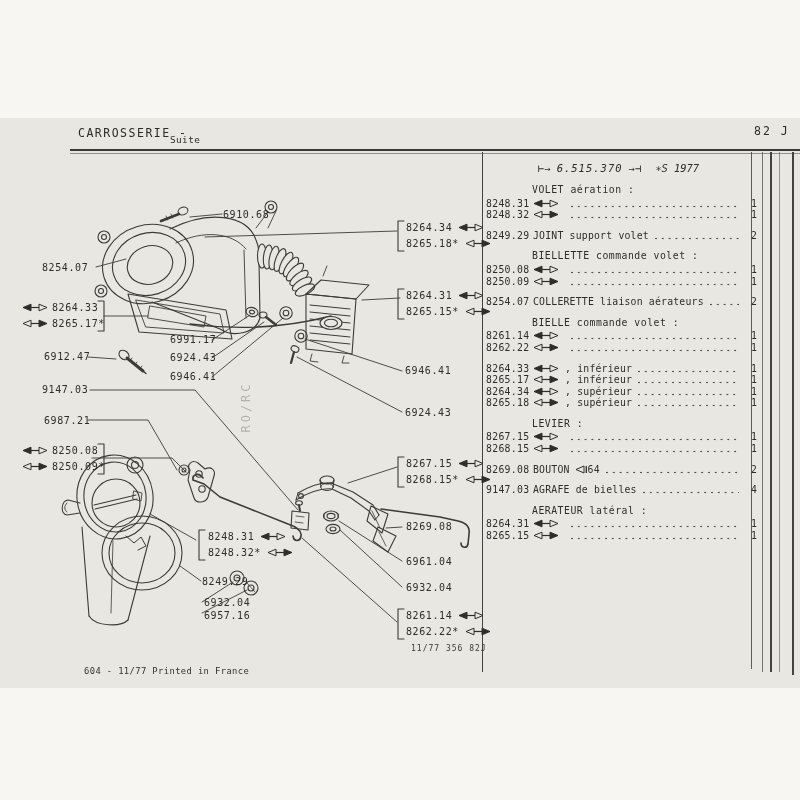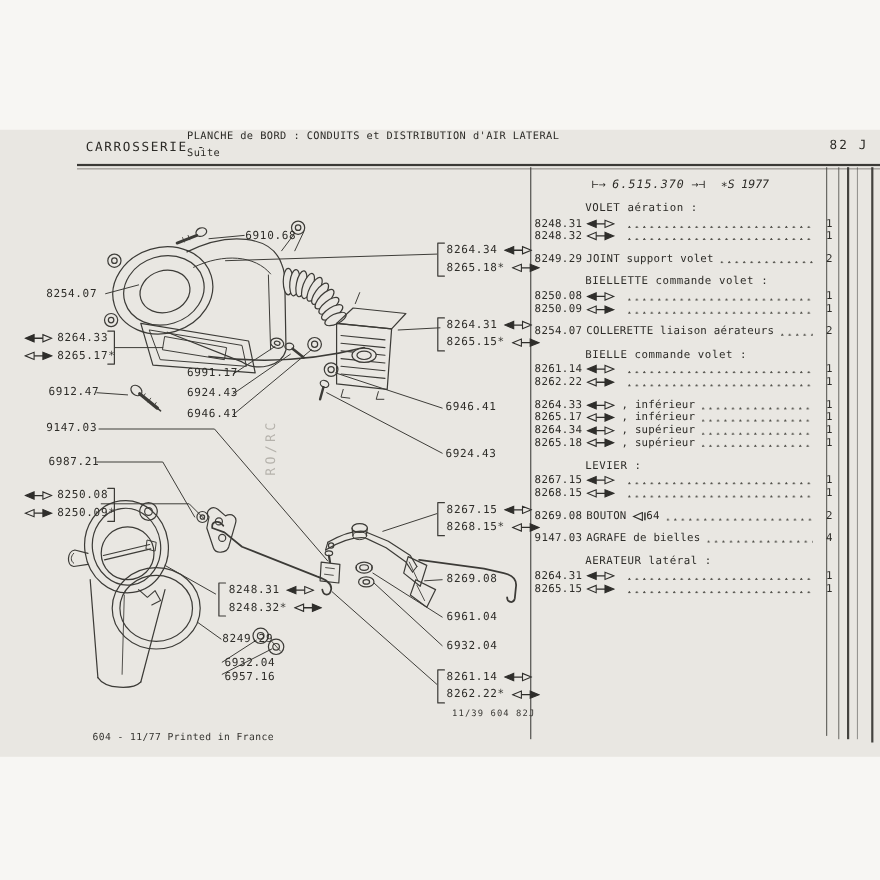--- a/index.html
+++ b/index.html
@@ -50,21 +50,20 @@
      background-size:6.8px 9px;background-repeat:repeat-x;}
   .qty{width:21px;flex:none;padding-left:9px;letter-spacing:.3px;}
 </style>
 </head>
 <body>
 
 <div class="stage">
   <div class="band"></div>
 
   <div class="hdr-section">CARROSSERIE -</div>
-  <div class="hdr-title">PLANCHE de BORD : CONDUITS et DISTRIBUTION d'AIR LATERAL</div>
   <div class="hdr-sub">Suite</div>
   <div class="pagenum">82 J</div>
   <div class="rule1"></div>
   <div class="rule2"></div>
 
   <div class="vline vA"></div>
   <div class="vline vB"></div>
   <div class="vline v1"></div>
   <div class="vline v2"></div>
   <div class="vline v3"></div>
@@ -626,15 +625,15 @@
                 <polygon points="25,4.5 17,1.2 17,7.8" stroke="#2f2e2b" stroke-width="1" fill="#2f2e2b"></polygon>
               </svg>
             </span>
             <span class="dots"></span>
             <span class="qty">1</span>
           </div>
         </div>
       </div>
   </div>
 
-  <div class="plate">11/39 604 82J</div>
+  <div class="plate">11/77 356 82J</div>
   <div class="footer">604 - 11/77 Printed in France</div>
 </div>
 
 </body></html>

